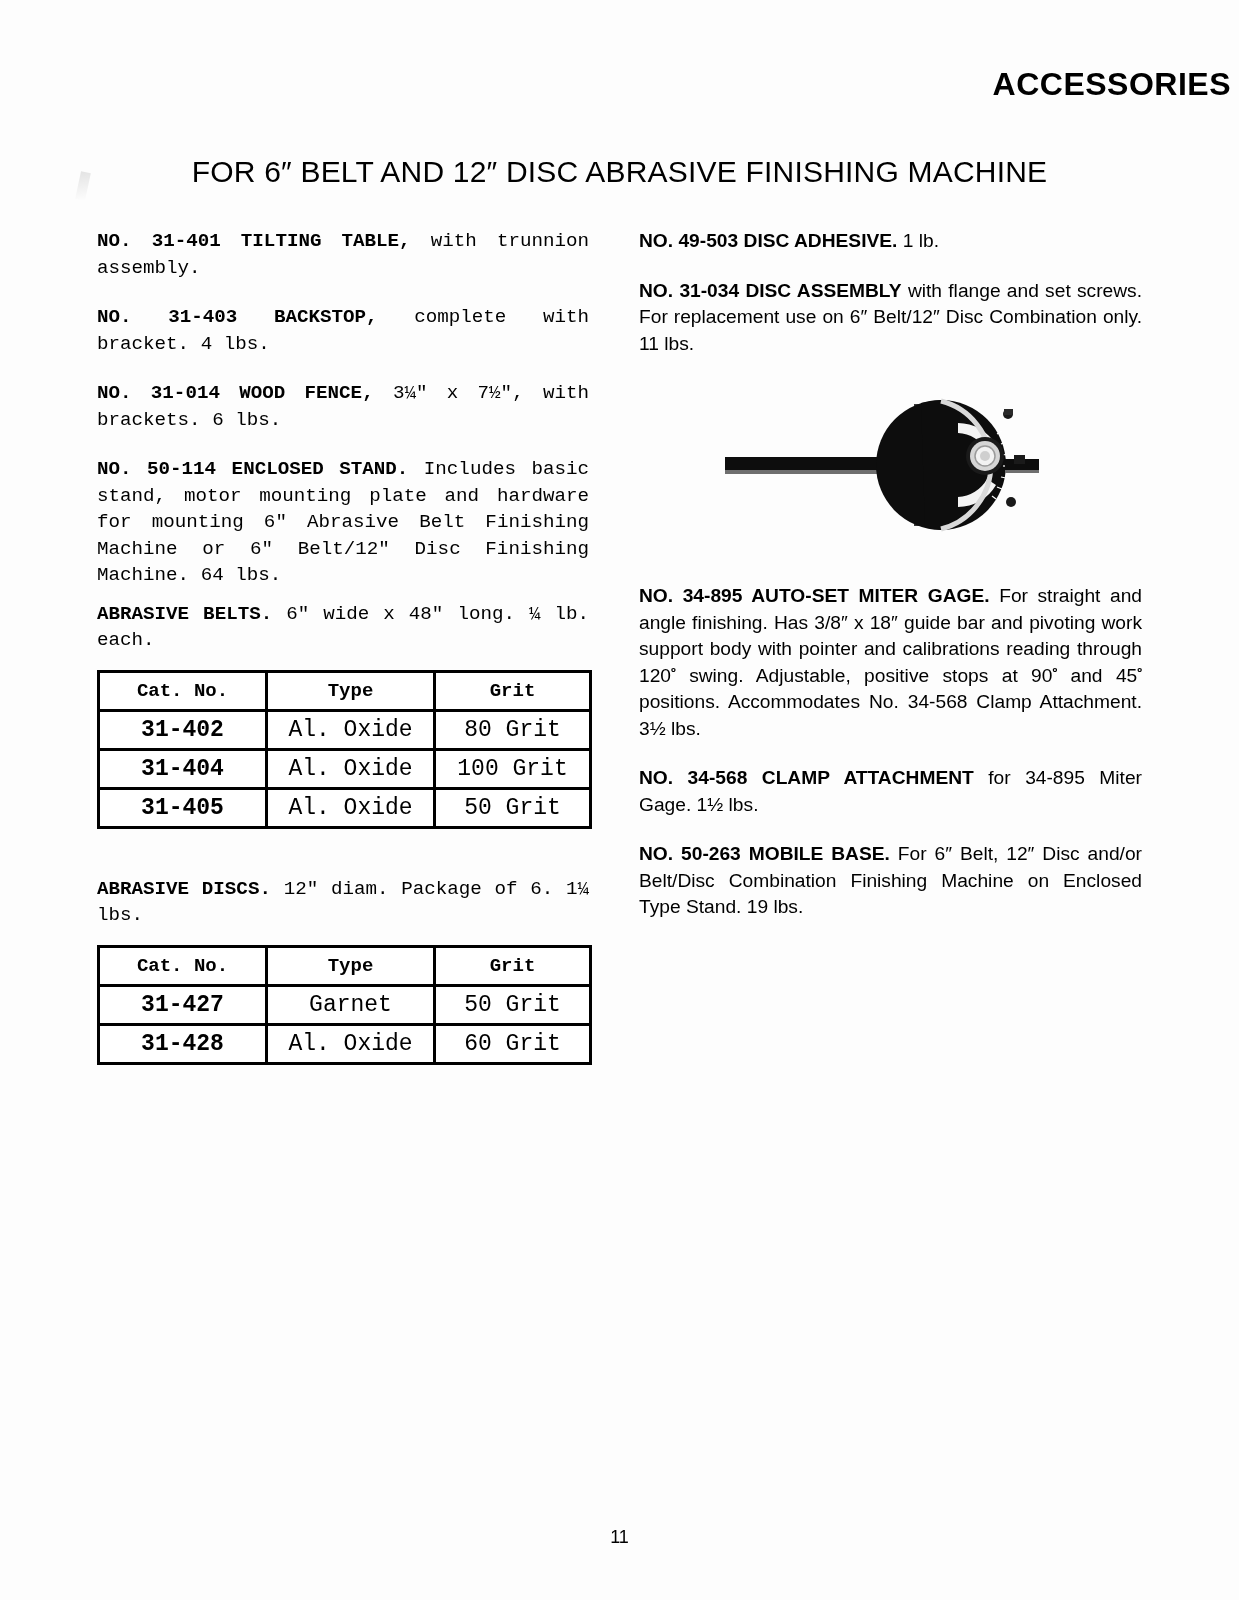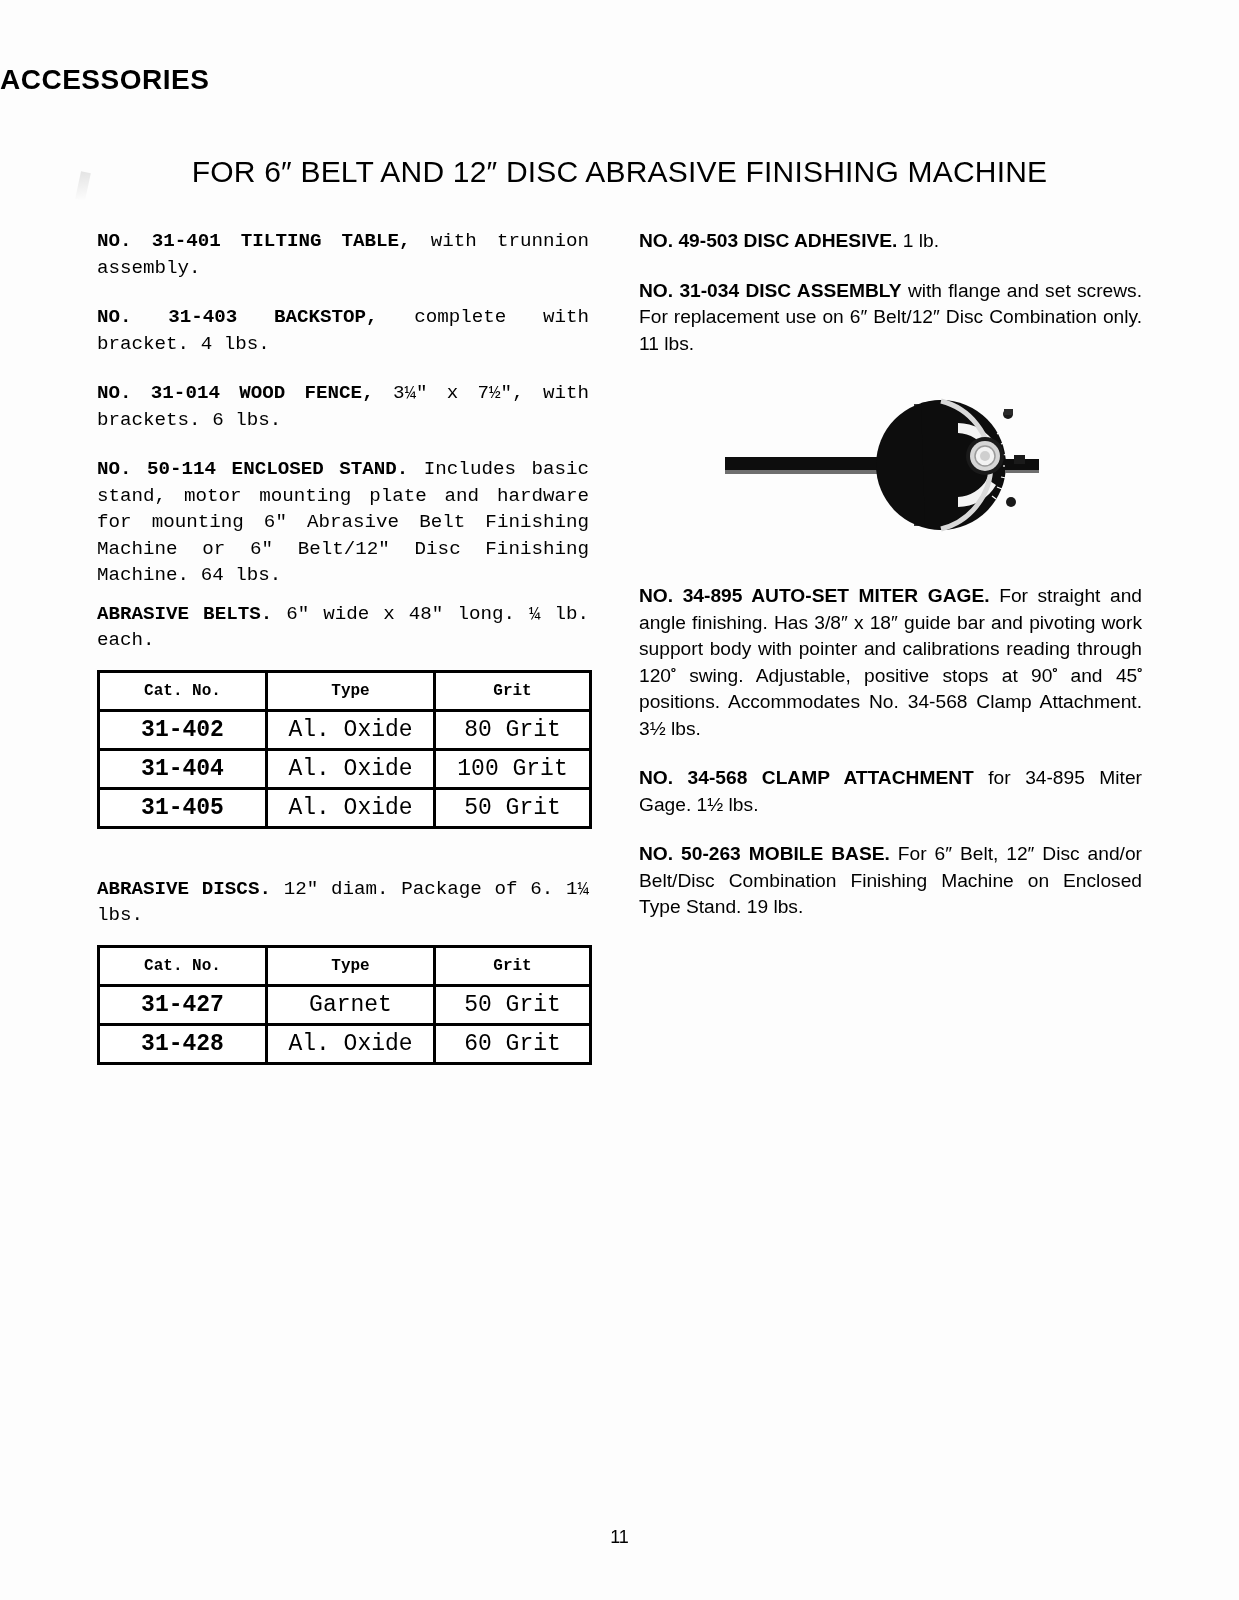--- a/index.html
+++ b/index.html
@@ -21,22 +21,22 @@
     inset: 0;
     background: #fdfdfd;
   }
 
   
   .title {
     position: absolute;
     left: 0;
     right: 8px;
     top: 47px;
-    text-align: left;
-    font-size: 28px;
+    text-align: right;
+    font-size: 32px;
     font-weight: bold;
     letter-spacing: 0.5px;
     line-height: 1;
   }
   .subtitle {
     position: absolute;
     left: 0;
     right: 0;
     top: 132px;
     text-align: center;
@@ -84,21 +84,21 @@
   }
   table.spec td, table.spec th {
     border: 3px solid #000;
     height: 36px;
     text-align: center;
     font-size: 23px;
     font-weight: normal;
     padding: 0;
     vertical-align: middle;
   }
-  table.spec th { font-weight: bold; font-size: 16px; margin-top: 28px; }
+  table.spec th { font-weight: bold; font-size: 19px; margin-top: 28px; }
   table.spec td.catno { font-weight: bold; }
   table.spec col.c1 { width: 168px; }
   table.spec col.c2 { width: 168px; }
   table.spec col.c3 { width: 156px; }
 
   
   .figure {
     position: absolute;
     left: 715px;
     top: 385px;

